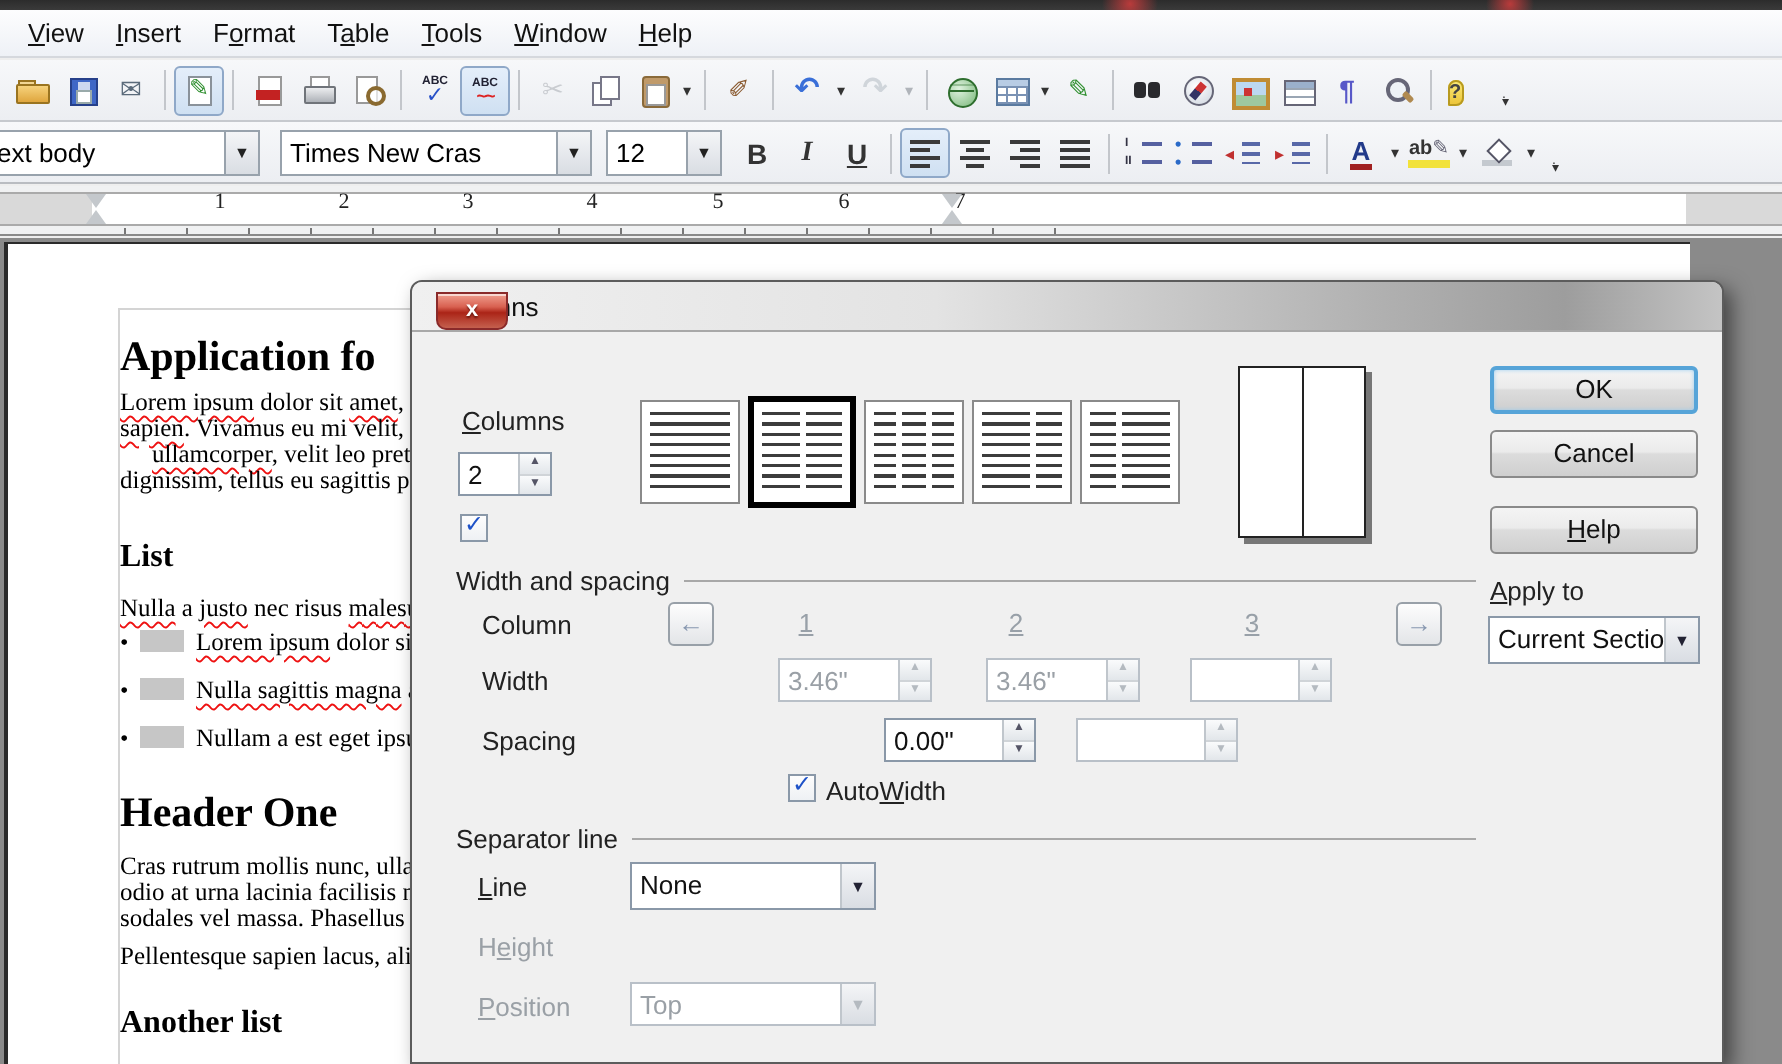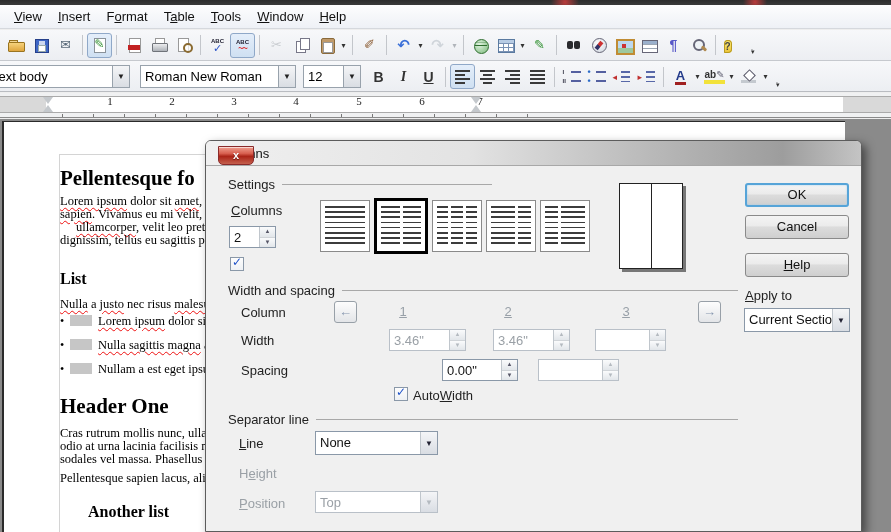--- a/index.html
+++ b/index.html
@@ -291,21 +291,21 @@
       </span>
     <span class="ovf">.<br>▾</span>
   </div>
 
   <div class="formatbar">
     <span class="combo" style="left:-13px;width:143px">
       <span class="cval">Text body</span>
       <span class="cbtn">▼</span>
     </span>
     <span class="combo" style="left:140px;width:156px">
-      <span class="cval">Roman New Roman</span>
+      <span class="cval">Times New Cras</span>
       <span class="cbtn">▼</span>
     </span>
     <span class="combo" style="left:303px;width:58px">
       <span class="cval">12</span>
       <span class="cbtn">▼</span>
     </span>
     <div class="fbrow">
       <span class="fbtn">B</span>
       <span class="fbtn" style="font-family:'Liberation Serif',serif;font-style:italic">I</span>
       <span class="fbtn" style="text-decoration:underline">U</span>
@@ -407,50 +407,46 @@
     <span class="mk b" style="left:43px;top:12px"></span>
     <span class="mk t" style="left:471px;top:4px"></span>
     <span class="mk b" style="left:471px;top:12px"></span>
     <div class="tabmarks"></div>
   </div>
 
   <div class="canvas">
     <div class="page">
       <div class="tbound"></div>
       <div id="doccontent">
-          <div class="docblk dh1" style="top: 44px;">Pellentesque fo</div>
+          <div class="docblk dh1" style="top: 44px;">Application fo</div>
           <div class="docblk dline" style="top: 72px;"><span class="sq">Lorem ipsum</span><span> dolor sit </span><span class="sq">amet</span><span>, c</span></div>
           <div class="docblk dline" style="top: 85px;"><span class="sq">sapien</span><span>. Vivamus eu mi velit, s</span></div>
           <div class="docblk dline" style="top: 98px; margin-left: 16px;"><span class="sq">ullamcorper</span><span>, velit leo pretium</span></div>
           <div class="docblk dline" style="top: 111px;"><span>dignissim, tellus eu sagittis pe</span></div>
           <div class="docblk dh2" style="top: 148px;">List</div>
           <div class="docblk dline" style="top: 175px;"><span class="sq">Nulla</span><span> a </span><span class="sq">justo</span><span> nec risus </span><span class="sq">malesu</span></div>
           <div class="docblk dline" style="top: 192px;"><span class="bdot">•</span><span class="gbox"></span><span class="sq">Lorem ipsum</span><span> dolor sit a</span></div>
           <div class="docblk dline" style="top: 216px;"><span class="bdot">•</span><span class="gbox"></span><span class="sq">Nulla sagittis magna</span><span> at</span></div>
           <div class="docblk dline" style="top: 240px;"><span class="bdot">•</span><span class="gbox"></span><span>Nullam a est eget ipsum</span></div>
           <div class="docblk dh1" style="top: 272px; text-align: right;">Header One</div>
           <div class="docblk dline" style="top: 304px;"><span>Cras rutrum mollis nunc, ullam</span></div>
           <div class="docblk dline" style="top: 317px;"><span>odio at urna lacinia facilisis no</span></div>
           <div class="docblk dline" style="top: 330px;"><span>sodales vel massa. Phasellus n</span></div>
           <div class="docblk dline" style="top: 349px;"><span>Pellentesque sapien lacus, aliq</span></div>
-          <div class="docblk dh2" style="top: 381px; margin-left: 28px;">Another list</div>
+          <div class="docblk dh2" style="top: 381px;">Another list</div>
         </div>
     </div>
   </div>
 
   <div class="dialog">
     <div class="dlg-title">
       <span>Columns</span>
       <span class="dlg-close">x</span>
     </div>
 
-    <div class="gcap" style="left:22px;top:36px;width:264px">
-      <span>Settings</span>
-        <i></i>
-    </div>
     <span class="dlbl" style="left:25px;top:62px"><u>C</u>olumns</span>
     <span class="spinfield" style="left:23px;top:85px;width:47px">
       <span class="sval">2</span>
       <span class="spinbtns">
           <i>▲</i>
           <i>▼</i>
         </span>
     </span>
     <div class="presets">
       <span class="preset">

